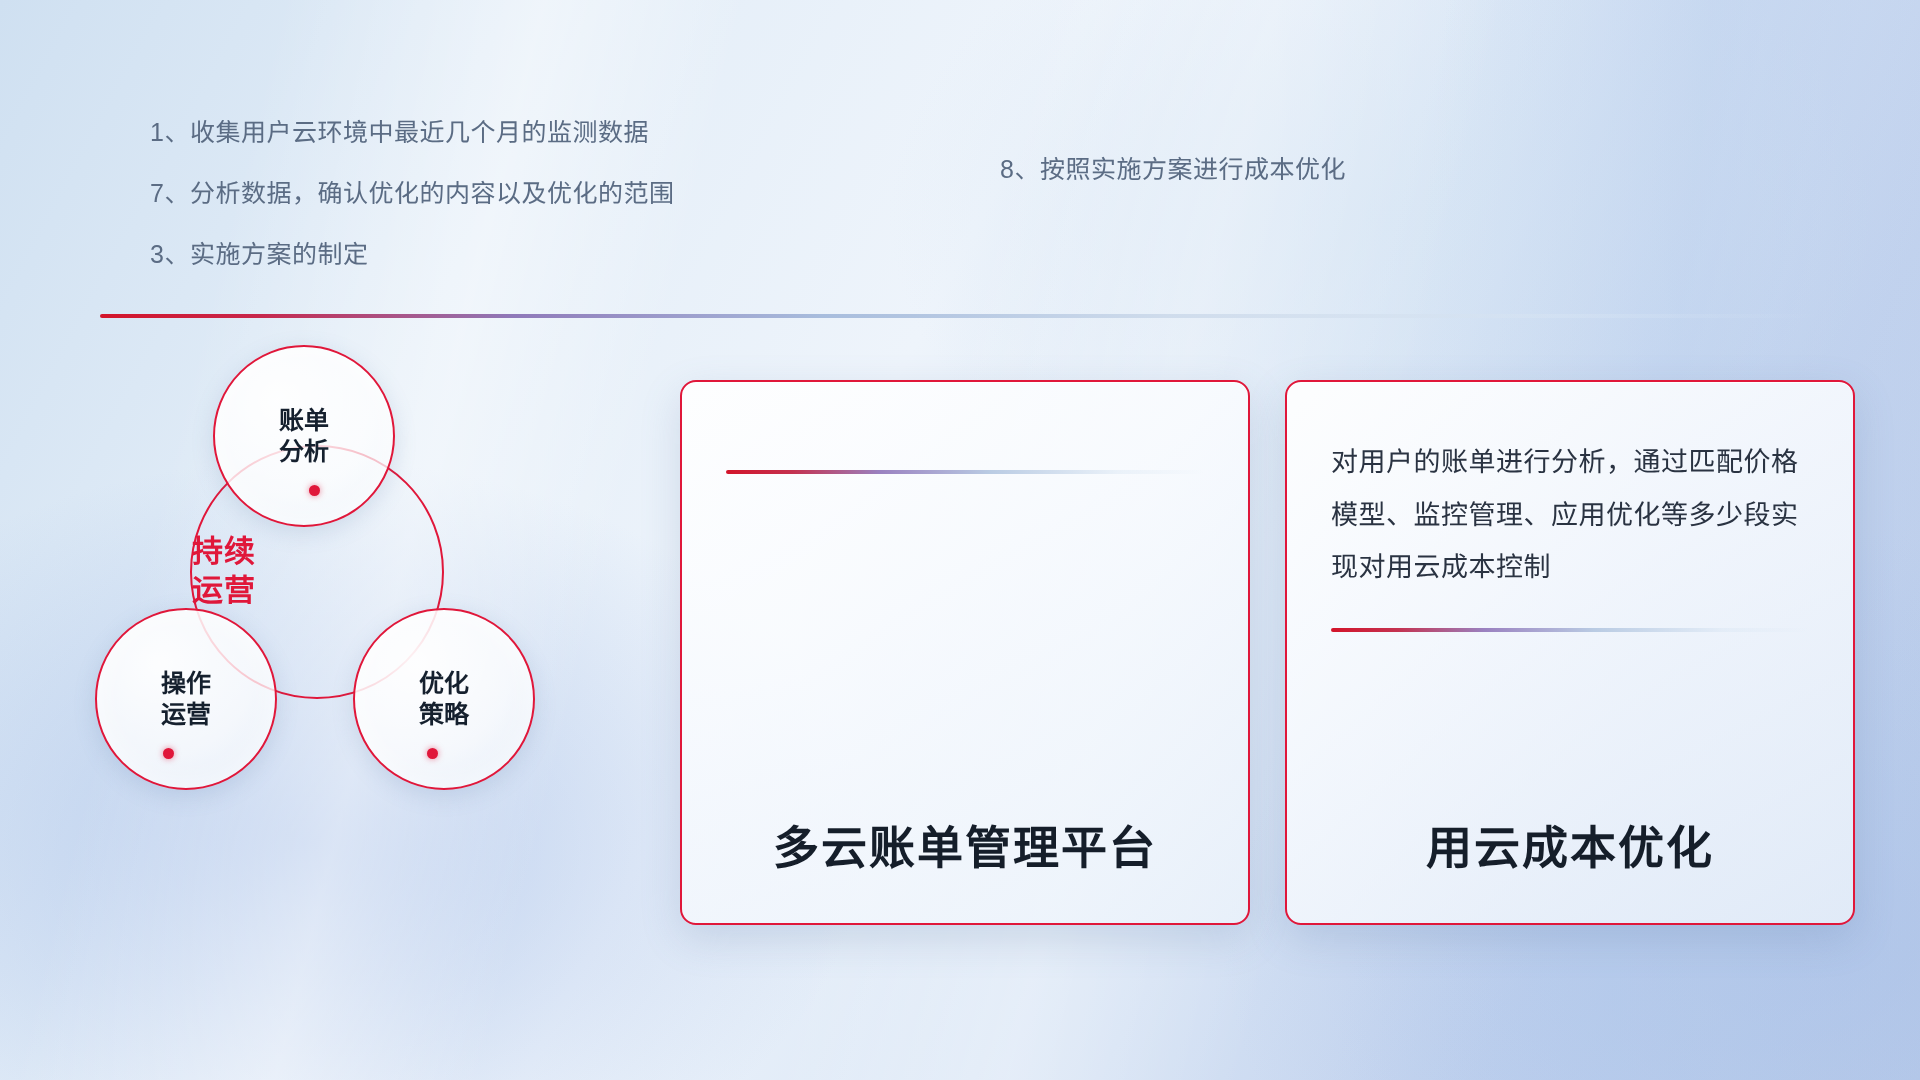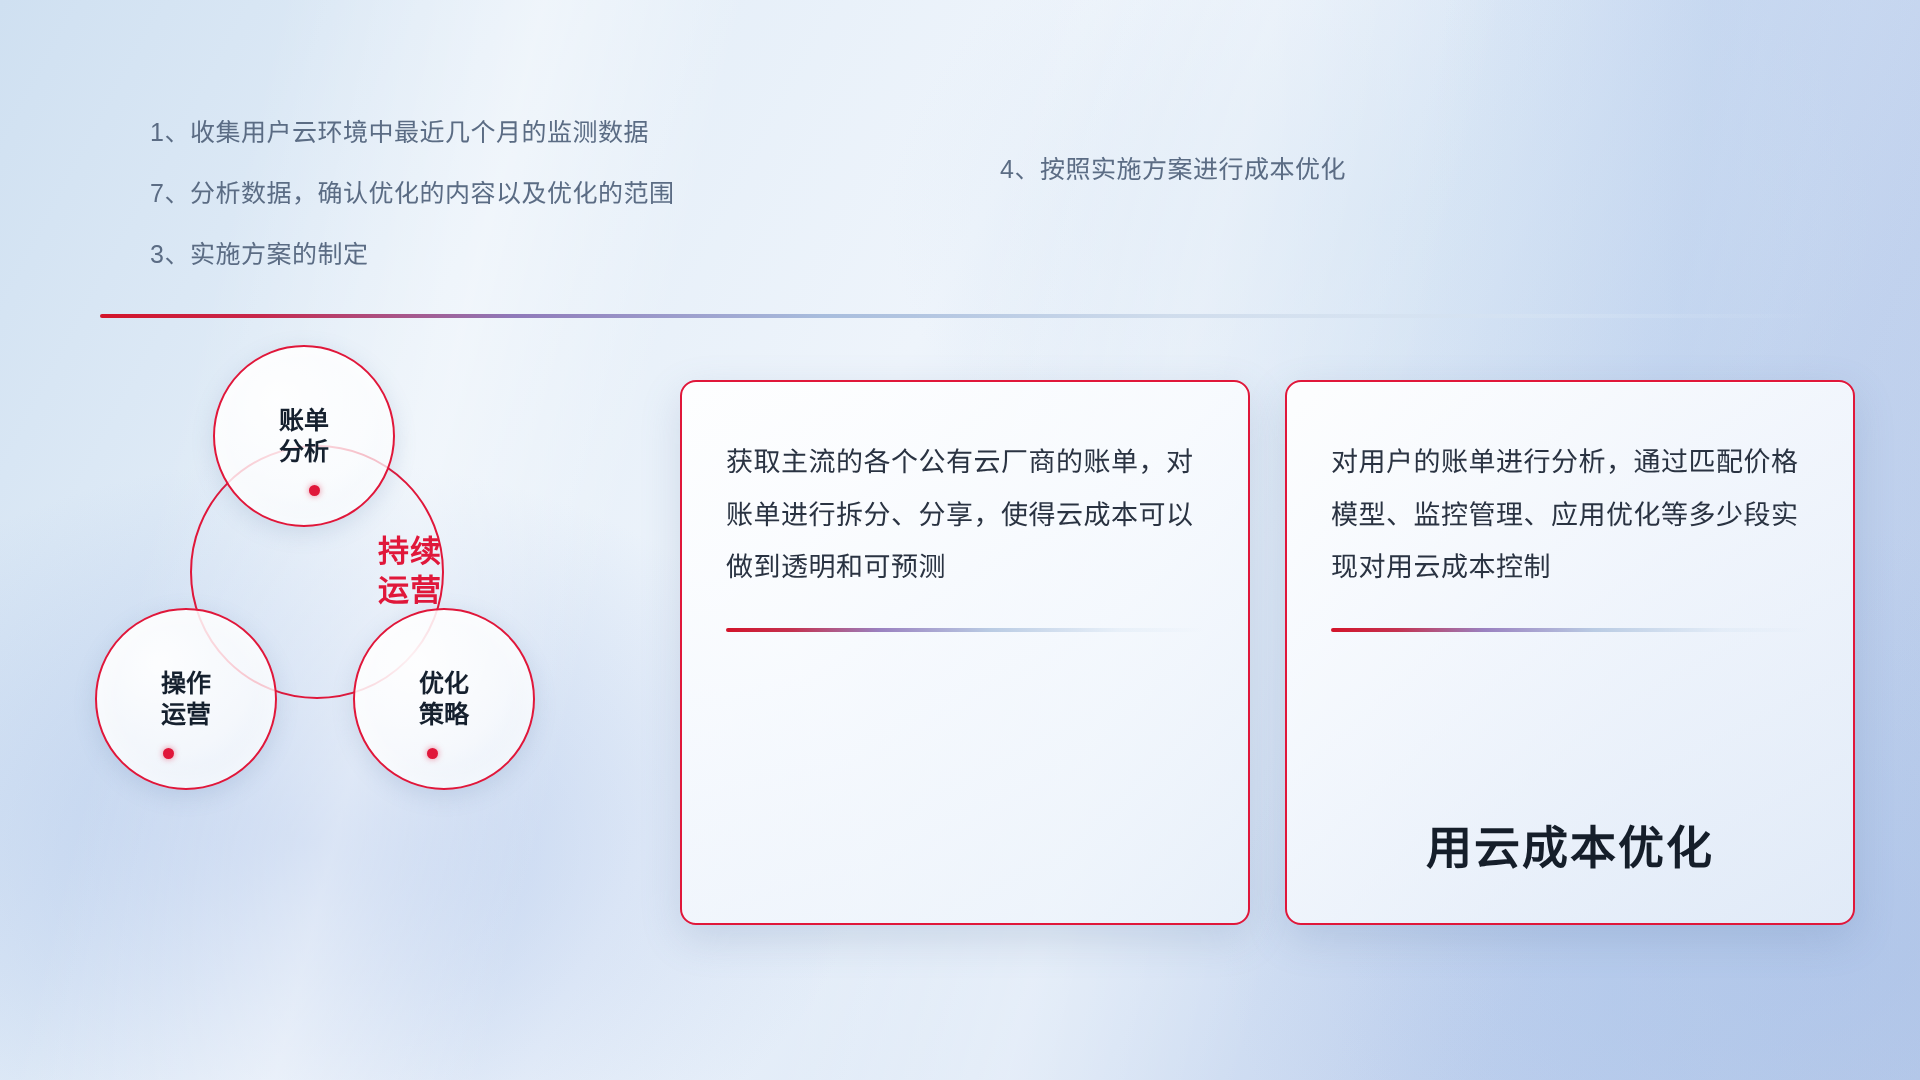--- a/index.html
+++ b/index.html
@@ -98,21 +98,21 @@
   #ring {
     position: absolute;
     left: 95px;
     top: 100px;
     width: 250px;
     height: 250px;
     border-radius: 50%;
     border: 2px solid #e0173a;
     display: flex;
     align-items: center;
-    justify-content: flex-end;
+    justify-content: flex-start;
     text-align: center;
   }
   #ring .ring-label {
     color: #e0173a;
     font-size: 31px;
     font-weight: bold;
     line-height: 1.25;
     letter-spacing: 1px;
   }
 
@@ -178,21 +178,21 @@
 
 <div id="slide">
 
   <div class="bullets" id="bullets-left">
     <div class="line">1、收集用户云环境中最近几个月的监测数据</div>
     <div class="line">7、分析数据，确认优化的内容以及优化的范围</div>
     <div class="line">3、实施方案的制定</div>
   </div>
 
   <div class="bullets" id="bullets-right">
-    <div class="line">4、按照实施方案进行成本优化</div>
+    <div class="line">8、按照实施方案进行成本优化</div>
   </div>
 
   <div id="divider"></div>
 
   <div id="venn">
 
     <div id="ring">
       <div class="ring-label">
         <div>持续</div>
         <div>运营</div>
@@ -219,22 +219,22 @@
         <div>策略</div>
       </div>
     </div>
 
     <span class="dot" id="dot-top"></span>
     <span class="dot" id="dot-left"></span>
     <span class="dot" id="dot-right"></span>
   </div>
 
   <div class="card" id="card-1">
-    <div class="card-body">获取主流的各个公有云厂商的账单，对账单进行拆分、分享，使得云成本可以做到透明和可预测</div>
     <div class="card-rule"></div>
+    <div class="card-title">多云账单管理平台</div>
   </div>
 
   <div class="card" id="card-2">
     <div class="card-body">对用户的账单进行分析，通过匹配价格模型、监控管理、应用优化等多少段实现对用云成本控制</div>
     <div class="card-rule"></div>
     <div class="card-title">用云成本优化</div>
   </div>
 
 </div>
 

